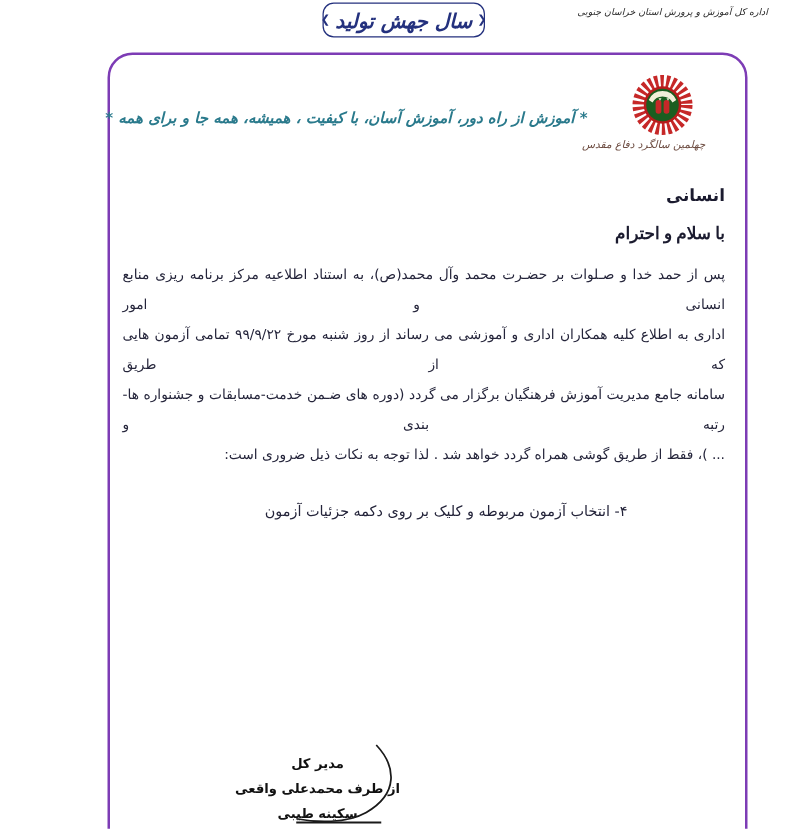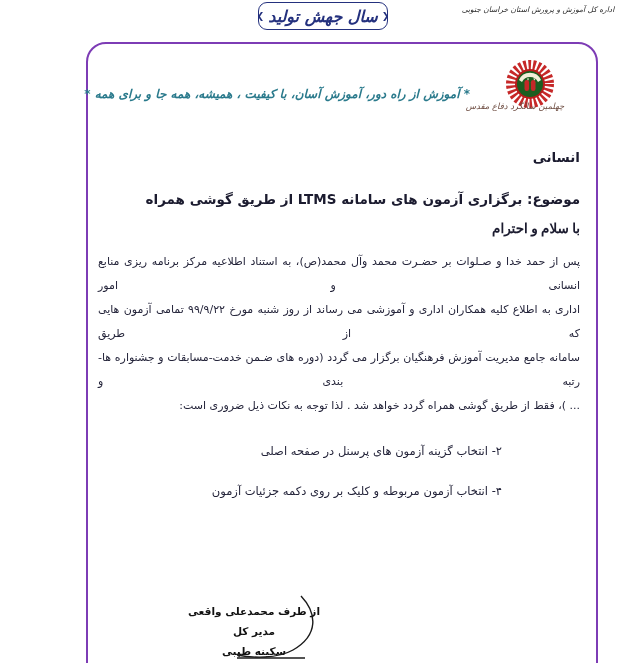--- a/index.html
+++ b/index.html
@@ -16,21 +16,21 @@
   .stamp{left:258px;top:2px;width:128px;height:26px;border:1.6px solid #24317e;border-radius:9px;
     display:flex;align-items:center;justify-content:center;gap:4px;color:#24317e;background:#fff;}
   .stamp-text{font-size:16px;font-weight:bold;font-style:italic;direction:rtl;white-space:nowrap;}
   .stamp-orn{font-size:9px;line-height:9px;color:#24317e;}
 
   
   .frame{left:86px;top:42px;width:508px;height:640px;border:2px solid #7d3cb5;border-radius:20px;}
 
   
   .logo{left:502px;top:58px;width:56px;height:54px;}
-  .logo-caption{left:462px;top:101px;width:106px;text-align:center;direction:rtl;
+  .logo-caption{left:462px;top:111px;width:106px;text-align:center;direction:rtl;
     font-size:8.5px;font-style:italic;color:#6d4c41;white-space:nowrap;}
 
   .slogan{right:163px;top:87px;direction:rtl;white-space:nowrap;font-size:12px;
     font-style:italic;font-weight:bold;color:#2a7a8c;}
 
   
   .content{left:98px;top:142px;width:482px;direction:rtl;color:#1b1b2f;text-align:right;}
   .bold-line{font-weight:bold;font-size:13.5px;line-height:30px;white-space:pre-wrap;}
   .subject{margin-top:12px;}
   .salutation{margin-top:0;font-family:Liberation Serif, serif;}
@@ -74,38 +74,36 @@
     <path d="M24.8 20.5 l1.2 2 1.2-2 z" fill="#f2efd9"></path>
     <path d="M31.2 20.5 l1.2 2 1.2-2 z" fill="#f2efd9"></path>
   </svg>
 </div>
 <div class="abs logo-caption">چهلمین سالگرد دفاع مقدس</div>
 
 <div class="abs slogan">* آموزش از راه دور، آموزش آسان، با کیفیت ، همیشه، همه جا و برای همه *</div>
 
 <div class="abs content">
   <div class="bold-line">انسانی</div>
-  <div class="bold-line subject">موضوع: برگزاری آزمون های سامانه LTMS از طریق گوشی همراه</div>
   <div class="bold-line salutation">با سلام و احترام</div>
 
   <div class="para">
     <div class="pline just">پس از حمد خدا و صـلوات بر حضـرت محمد وآل محمد(ص)، به استناد اطلاعیه مرکز برنامه ریزی منابع انسانی و امور</div>
     <div class="pline just">اداری به اطلاع کلیه همکاران اداری و آموزشی می رساند از روز شنبه مورخ ۹۹/۹/۲۲ تمامی آزمون هایی که از طریق</div>
     <div class="pline just">سامانه جامع مدیریت آموزش فرهنگیان برگزار می گردد (دوره های ضـمن خدمت-مسابقات و جشنواره ها-رتبه بندی و</div>
     <div class="pline">... )، فقط از طریق گوشی همراه گردد خواهد شد . لذا توجه به نکات ذیل ضروری است:</div>
   </div>
 
   <div class="steps">
-    <div class="step">۲- انتخاب گزینه آزمون های پرسنل در صفحه اصلی</div>
     <div class="step">۴- انتخاب آزمون مربوطه و کلیک بر روی دکمه جزئیات آزمون</div>
 
   </div>
 </div>
 
 <div class="abs signature">
+  <div>مدیر کل</div>
   <div>از طرف محمدعلی واقعی</div>
-  <div>مدیر کل</div>
   <div>سکینه طیبی</div>
 </div>
 <svg class="abs sig-stroke" width="120" height="70" viewBox="0 0 120 70">
   <path d="M 76 3 C 92 20, 94 42, 68 57 C 52 66, 28 65, 12 62" fill="none" stroke="#1a1a1a" stroke-width="1.4"></path>
   <path d="M 12 65 H 80" fill="none" stroke="#1a1a1a" stroke-width="1.6"></path>
 </svg>
 
 </body></html>

